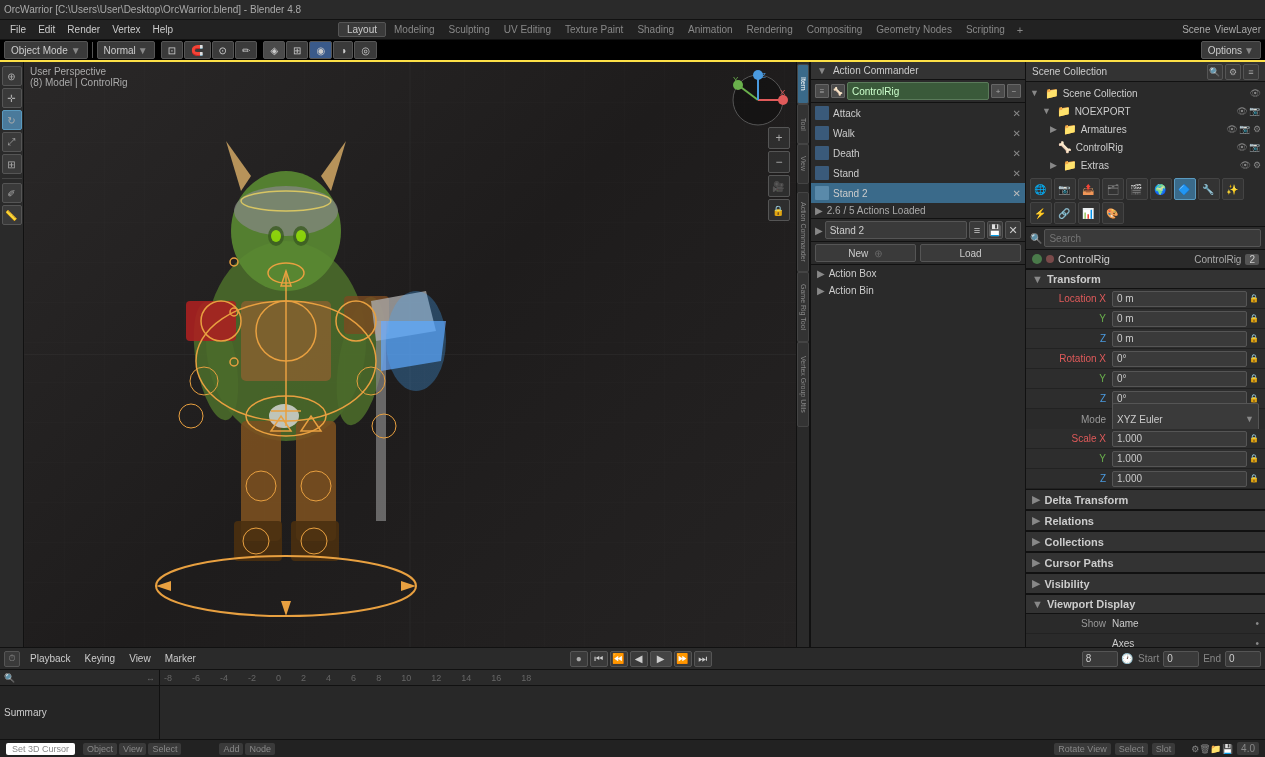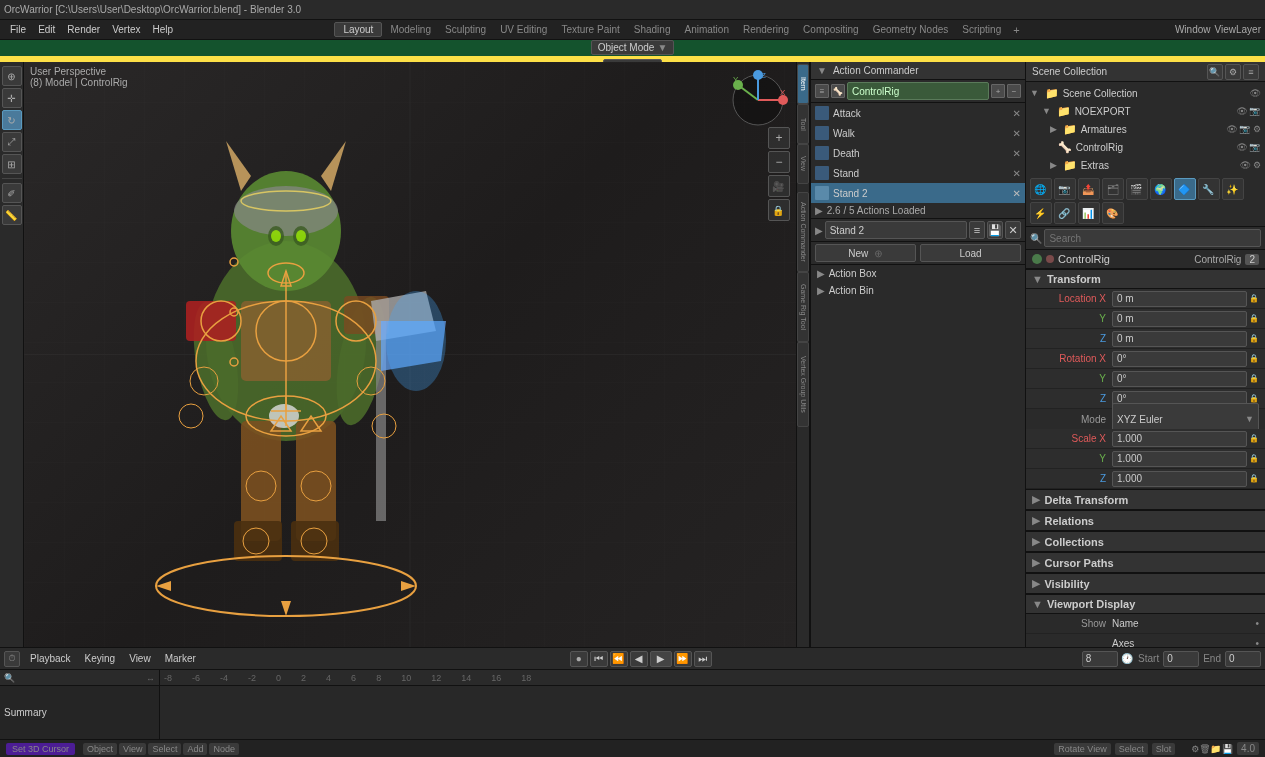--- a/index.html
+++ b/index.html
@@ -35,29 +35,28 @@
       font-size: 10px;
       padding: 0 6px;
       cursor: pointer;
       height: 100%;
       display: flex;
       align-items: center;
     }
 
     
     .toolbar {
-      background: #14532d;
+      background: #000000;
       height: 22px;
       display: flex;
       align-items: center;
       padding: 0 4px;
       gap: 2px;
-      border-bottom: 6px solid #fde047;
+      border-bottom: 2px solid #fde047;
       flex-shrink: 0;
-      flex-direction: column;
     }
     .toolbar-btn {
       background: #3a3a3a;
       border: 1px solid #555;
       color: #ccc;
       font-size: 10px;
       padding: 1px 6px;
       cursor: pointer;
       border-radius: 2px;
       height: 18px;
@@ -470,21 +469,21 @@
     .vis-icon {
       font-size: 9px;
       color: #888;
       cursor: pointer;
     }
   </style>
 </head>
 <body>
 
 <div class="menu-bar">
-  <span class="menu-bar-title">OrcWarrior [C:\Users\User\Desktop\OrcWarrior.blend] - Blender 3.0</span>
+  <span class="menu-bar-title">OrcWarrior [C:\Users\User\Desktop\OrcWarrior.blend] - Blender 4.8</span>
 </div>
 
 <div class="menu-bar" style="background:#222; border-bottom:1px solid #111; padding:0;">
   <div style="display:flex; align-items:center; padding:0 4px; gap:0;">
     <div class="menu-item">File</div>
     <div class="menu-item">Edit</div>
     <div class="menu-item">Render</div>
     <div class="menu-item">Vertex</div>
     <div class="menu-item">Help</div>
   </div>
@@ -496,21 +495,21 @@
     <div style="padding:1px 6px; font-size:10px; color:#888; cursor:pointer;">Texture Paint</div>
     <div style="padding:1px 6px; font-size:10px; color:#888; cursor:pointer;">Shading</div>
     <div style="padding:1px 6px; font-size:10px; color:#888; cursor:pointer;">Animation</div>
     <div style="padding:1px 6px; font-size:10px; color:#888; cursor:pointer;">Rendering</div>
     <div style="padding:1px 6px; font-size:10px; color:#888; cursor:pointer;">Compositing</div>
     <div style="padding:1px 6px; font-size:10px; color:#888; cursor:pointer;">Geometry Nodes</div>
     <div style="padding:1px 6px; font-size:10px; color:#888; cursor:pointer;">Scripting</div>
     <span style="color:#888; margin-left:4px; cursor:pointer;">+</span>
   </div>
   <div style="display:flex; align-items:center; padding:0 4px; gap:4px;">
-    <span style="font-size:10px; color:#aaa;">Window</span>
+    <span style="font-size:10px; color:#aaa;">Scene</span>
     <span style="font-size:10px; color:#aaa;">ViewLayer</span>
   </div>
 </div>
 
 <div class="toolbar">
   <div class="toolbar-btn">
     <span>Object Mode</span>
     <span style="margin-left:3px; color:#888;">▼</span>
   </div>
   <div class="toolbar-separator"></div>
@@ -1088,27 +1087,27 @@
 
       <div class="timeline-track">
 
         <div class="timeline-playhead"></div>
       </div>
     </div>
   </div>
 
   <div class="bottom-status">
     <div style="display:flex; gap:2px; align-items:center;">
-      <span style="font-size:9px; color:#888; background:#4c1d95; padding:1px 6px; border-radius:2px; cursor:pointer;">Set 3D Cursor</span>
+      <span style="font-size:9px; color:#888; background:#ffffff; padding:1px 6px; border-radius:2px; cursor:pointer;">Set 3D Cursor</span>
     </div>
     <div style="display:flex; gap:2px;">
       <span style="font-size:9px; color:#888; background:#3a3a3a; padding:1px 4px; border-radius:2px; cursor:pointer;">Object</span>
       <span style="font-size:9px; color:#888; background:#3a3a3a; padding:1px 4px; border-radius:2px; cursor:pointer;">View</span>
       <span style="font-size:9px; color:#888; background:#3a3a3a; padding:1px 4px; border-radius:2px; cursor:pointer;">Select</span>
-      <span style="font-size:9px; color:#888; background:#3a3a3a; padding:1px 4px; border-radius:2px; cursor:pointer;">Add</span>
+      <span style="font-size:9px; color:#888; background:#3a3a3a; padding:1px 4px; border-radius:2px; cursor:pointer;margin-left:36px;">Add</span>
       <span style="font-size:9px; color:#888; background:#3a3a3a; padding:1px 4px; border-radius:2px; cursor:pointer;">Node</span>
     </div>
     <div style="flex:1;"></div>
 
     <div style="display:flex; gap:4px; align-items:center;">
       <span style="font-size:9px; background:#3a3a3a; color:#888; padding:1px 4px; border-radius:2px; cursor:pointer;">Rotate View</span>
       <span style="font-size:9px; background:#3a3a3a; color:#888; padding:1px 4px; border-radius:2px; cursor:pointer;">Select</span>
       <span style="font-size:9px; background:#3a3a3a; color:#888; padding:1px 4px; border-radius:2px; cursor:pointer;">Slot</span>
     </div>
     <div style="display:flex; gap:4px; align-items:center; margin-left:8px;">

